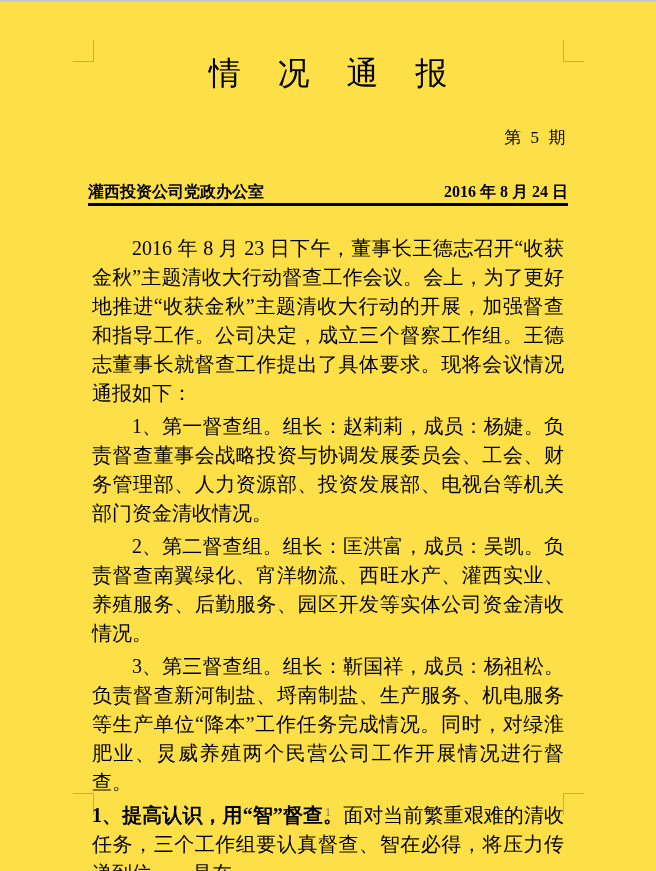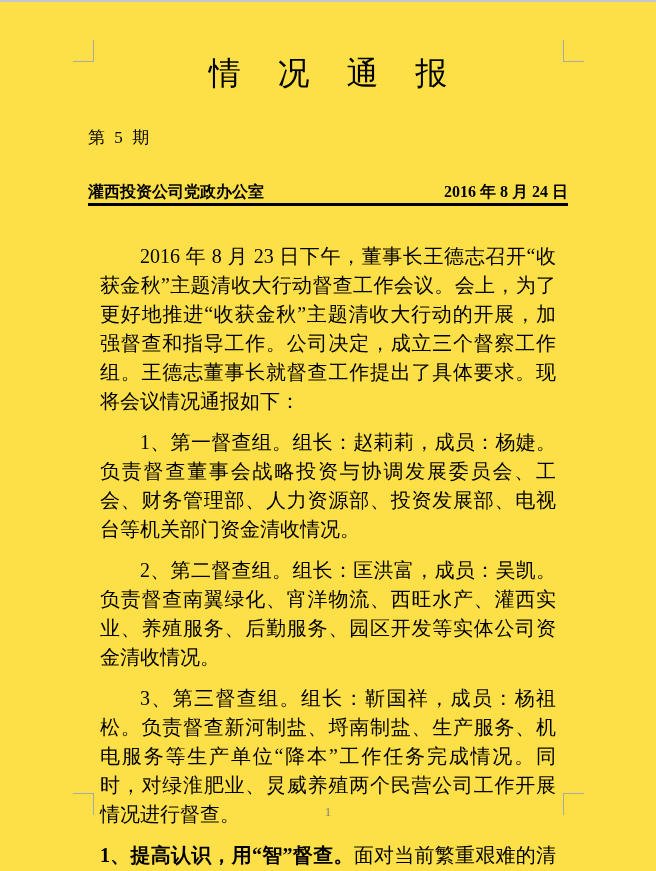--- a/index.html
+++ b/index.html
@@ -43,21 +43,21 @@
     font-weight: normal;
     letter-spacing: 0.45em;
     text-indent: 0.45em; 
     white-space: nowrap;
   }
   .issue {
     position: absolute;
     top: 126px;
     left: 88px;
     width: 480px;
-    text-align: left;
+    text-align: right;
     font-size: 17px;
     letter-spacing: 0.15em;
   }
   .masthead {
     position: absolute;
     top: 182px;
     left: 88px;
     width: 480px;
     display: flex;
     justify-content: space-between;
@@ -69,21 +69,21 @@
   .body-text {
     position: absolute;
     top: 230px;
     left: 88px;
     width: 480px;
     font-size: 20px;
     line-height: 29px;
     text-align: justify;
   }
   .body-text p {
-    margin: 12px;
+    margin: 4px;
   }
   .body-text p.indent {
     text-indent: 40px;
   }
   .body-text p.heading {
     font-weight: bold;
   }
   .bold-lead {
     font-weight: bold;
   }

